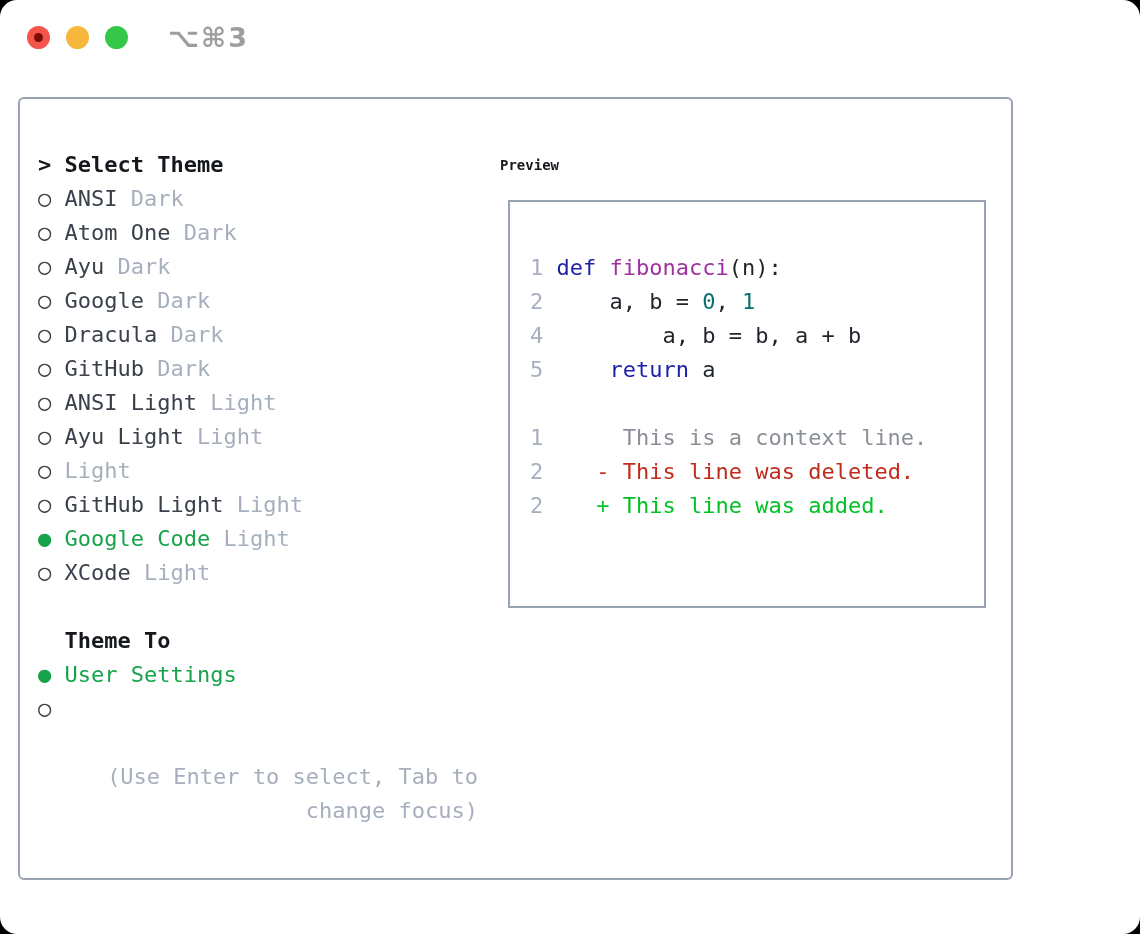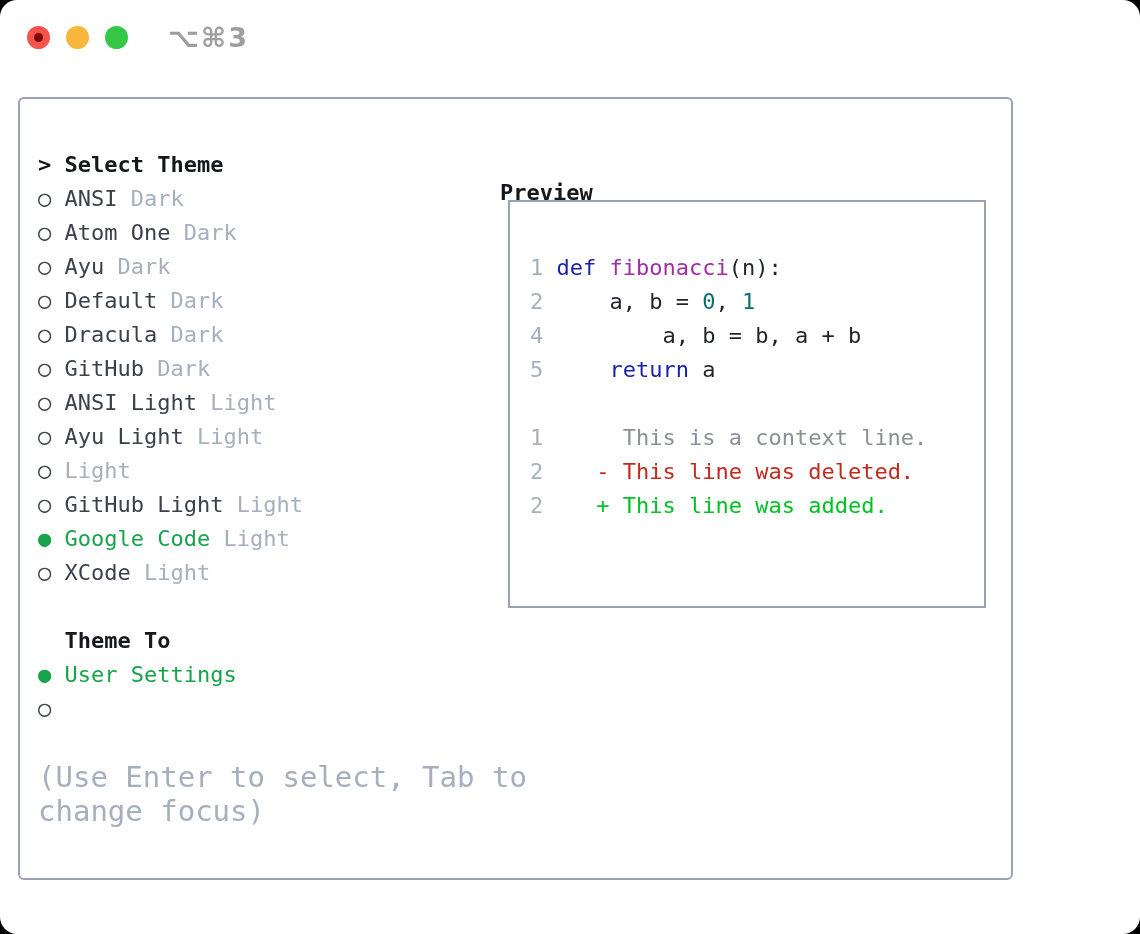--- a/index.html
+++ b/index.html
@@ -24,23 +24,23 @@
   .main-box{position:absolute;left:18px;top:97px;width:995px;height:783px;border:2px solid var(--border-gray);border-radius:6px;background:#fff;}
   
   .left-col{position:absolute;left:38px;top:148px;width:440px;font-size:22px;}
   .line{height:34px;line-height:34px;display:flex;align-items:center;gap:1ch;white-space:pre;}
   .spacer{height:34px;}
   .hdr{font-weight:bold;color:var(--text-black);}
   .item{color:var(--text-dark);cursor:default;}
   .item .tag{color:var(--muted-gray);}
   .item.selected .radio,.item.selected .item-name{color:var(--accent-green);}
   .indent2{padding-left:2ch;}
-  .hint{color:var(--muted-gray);font-size:29px;height:34px;line-height:34px;white-space:pre;}
+  .hint{color:var(--muted-gray);font-size:22px;height:34px;line-height:34px;white-space:pre;text-align:right;}
   
-  .preview-label{position:absolute;left:500px;top:148px;height:34px;line-height:34px;font-size:22px;font-weight:bold;color:var(--text-black);margin-top:28px;}
+  .preview-label{position:absolute;left:500px;top:148px;height:34px;line-height:34px;font-size:14px;font-weight:bold;color:var(--text-black);}
   .preview-box{position:absolute;left:508px;top:200px;width:478px;height:408px;border:2px solid var(--border-gray);background:#fff;padding:49px 0 0 20px;overflow:hidden;}
   .pline{height:34px;line-height:34px;font-size:22px;white-space:pre;}
   .ln{color:var(--muted-gray);}
   .tok-plain{color:var(--code-plain);}
   .tok-kw{color:var(--keyword-blue);}
   .tok-fn{color:var(--function-purple);}
   .tok-lit{color:var(--literal-teal);}
   .tok-ctx{color:var(--context-gray);}
   .tok-del{color:var(--diff-del);}
   .tok-add{color:var(--diff-add);}
@@ -58,21 +58,21 @@
   <div class="win-title">⌥⌘3</div>
 
   <div class="main-box"></div>
 
   <div class="left-col">
     <div class="line hdr"><span>&gt;</span><span>Select Theme</span></div>
     <div id="theme-list">
         <div class="line item"><span class="radio">○</span><span class="item-name">ANSI</span><span class="tag">Dark</span></div>
         <div class="line item"><span class="radio">○</span><span class="item-name">Atom One</span><span class="tag">Dark</span></div>
         <div class="line item"><span class="radio">○</span><span class="item-name">Ayu</span><span class="tag">Dark</span></div>
-        <div class="line item"><span class="radio">○</span><span class="item-name">Default</span><span class="tag">Dark</span></div>
+        <div class="line item"><span class="radio">○</span><span class="item-name">Google</span><span class="tag">Dark</span></div>
         <div class="line item"><span class="radio">○</span><span class="item-name">Dracula</span><span class="tag">Dark</span></div>
         <div class="line item"><span class="radio">○</span><span class="item-name">GitHub</span><span class="tag">Dark</span></div>
         <div class="line item"><span class="radio">○</span><span class="item-name">ANSI Light</span><span class="tag">Light</span></div>
         <div class="line item"><span class="radio">○</span><span class="item-name">Ayu Light</span><span class="tag">Light</span></div>
         <div class="line item"><span class="radio">○</span><span class="tag">Light</span></div>
         <div class="line item"><span class="radio">○</span><span class="item-name">GitHub Light</span><span class="tag">Light</span></div>
         <div class="line item selected"><span class="radio">●</span><span class="item-name">Google Code</span><span class="tag">Light</span></div>
         <div class="line item"><span class="radio">○</span><span class="item-name">XCode</span><span class="tag">Light</span></div>
       </div>
     <div class="spacer"></div>

